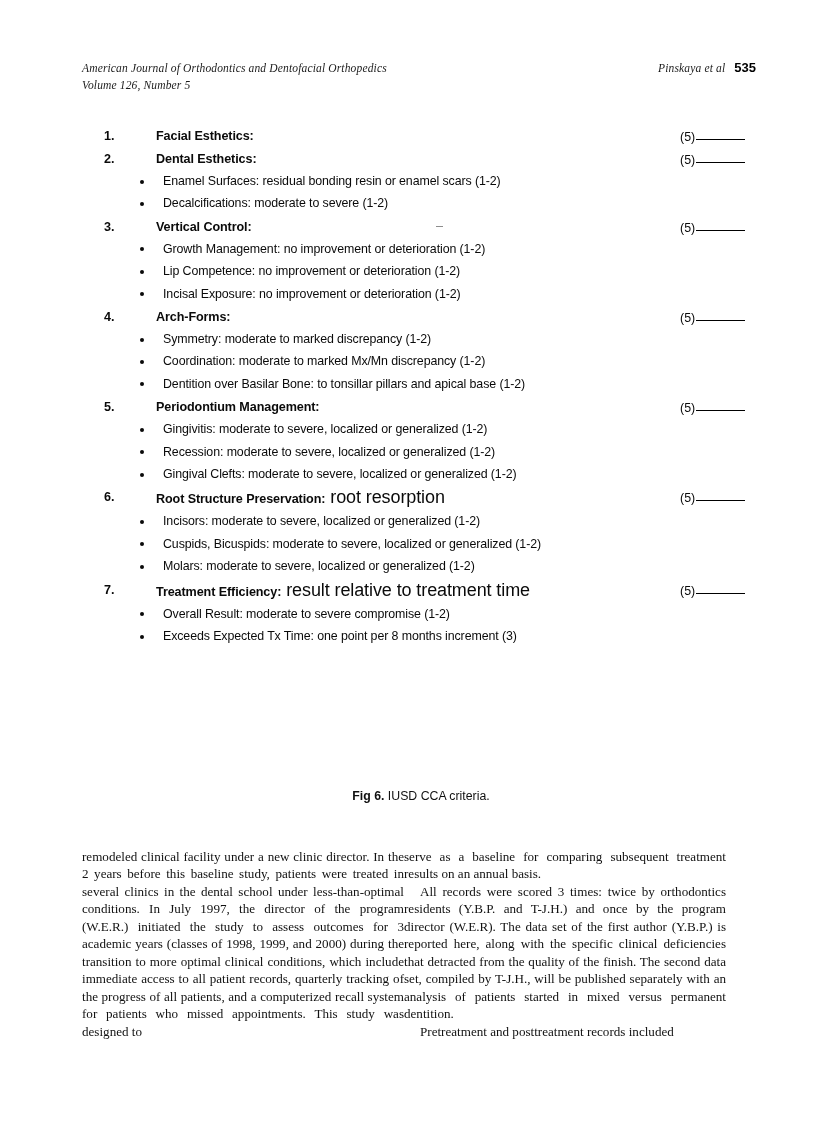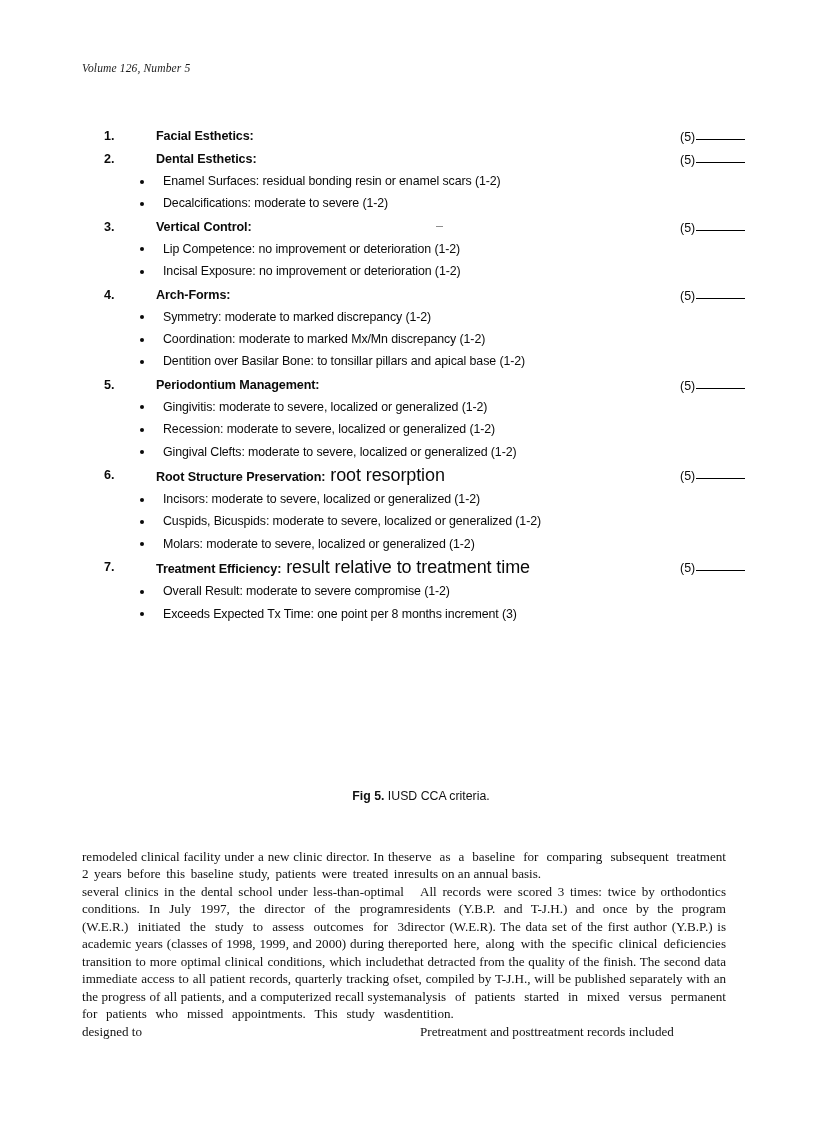--- a/index.html
+++ b/index.html
@@ -178,20 +178,27 @@
     color: #111;
     hyphens: none;
   }
   .col p { margin: 0; }
   .col p.indent { text-indent: 16px; }
 </style>
 </head>
 <body>
 
 <div class="running-head">
+  <div class="rh-row">
+    <div class="rh-left">American Journal of Orthodontics and Dentofacial Orthopedics</div>
+    <div class="rh-right">
+      <span class="rh-author">Pinskaya et al</span>
+      <span class="rh-page">535</span>
+    </div>
+  </div>
   <div class="rh-second">Volume 126, Number 5</div>
 </div>
 
 <div class="figure-block">
   <div id="criteria-host">
       <div class="crit-item">
         <div class="crit-head"><span class="crit-num">1.</span><span class="crit-title">Facial Esthetics:</span><span class="score-mark">
             <span>(5)</span>
             <span class="score-rule"></span>
           </span></div>
@@ -205,20 +212,21 @@
           <li class="bullet">Enamel Surfaces: residual bonding resin or enamel scars (1-2)</li>
           <li class="bullet">Decalcifications: moderate to severe (1-2)</li>
         </ul>
       </div>
       <div class="crit-item">
         <div class="crit-head"><span class="crit-num">3.</span><span class="crit-title">Vertical Control:</span><span class="stray-mark"></span><span class="score-mark">
             <span>(5)</span>
             <span class="score-rule"></span>
           </span></div>
         <ul class="bullets">
+          <li class="bullet">Growth Management: no improvement or deterioration (1-2)</li>
           <li class="bullet">Lip Competence: no improvement or deterioration (1-2)</li>
           <li class="bullet">Incisal Exposure: no improvement or deterioration (1-2)</li>
         </ul>
       </div>
       <div class="crit-item">
         <div class="crit-head"><span class="crit-num">4.</span><span class="crit-title">Arch-Forms:</span><span class="score-mark">
             <span>(5)</span>
             <span class="score-rule"></span>
           </span></div>
         <ul class="bullets">
@@ -256,21 +264,21 @@
           </span></div>
         <ul class="bullets">
           <li class="bullet">Overall Result: moderate to severe compromise (1-2)</li>
           <li class="bullet">Exceeds Expected Tx Time: one point per 8 months increment (3)</li>
         </ul>
       </div>
     </div>
 </div>
 
 <div class="fig-caption">
-  <b>Fig 5.</b>
+  <b>Fig 6.</b>
   <span>IUSD CCA criteria.</span>
 </div>
 
 <div class="columns">
   <div class="col" id="left-col">
       <p>remodeled clinical facility under a new clinic director. In the 2 years before this baseline study, patients were treated in several clinics in the dental school under less-than-optimal conditions. In July 1997, the director of the program (W.E.R.) initiated the study to assess outcomes for 3 academic years (classes of 1998, 1999, and 2000) during the transition to more optimal clinical conditions, which include immediate access to all patient records, quarterly tracking of the progress of all patients, and a computerized recall system for patients who missed appointments. This study was designed to</p>
     </div>
   <div class="col" id="right-col">
       <p>serve as a baseline for comparing subsequent treatment results on an annual basis.</p>
       <p class="indent">All records were scored 3 times: twice by orthodontics residents (Y.B.P. and T-J.H.) and once by the program director (W.E.R). The data set of the first author (Y.B.P.) is reported here, along with the specific clinical deficiencies that detracted from the quality of the finish. The second data set, compiled by T-J.H., will be published separately with an analysis of patients started in mixed versus permanent dentition.</p>

